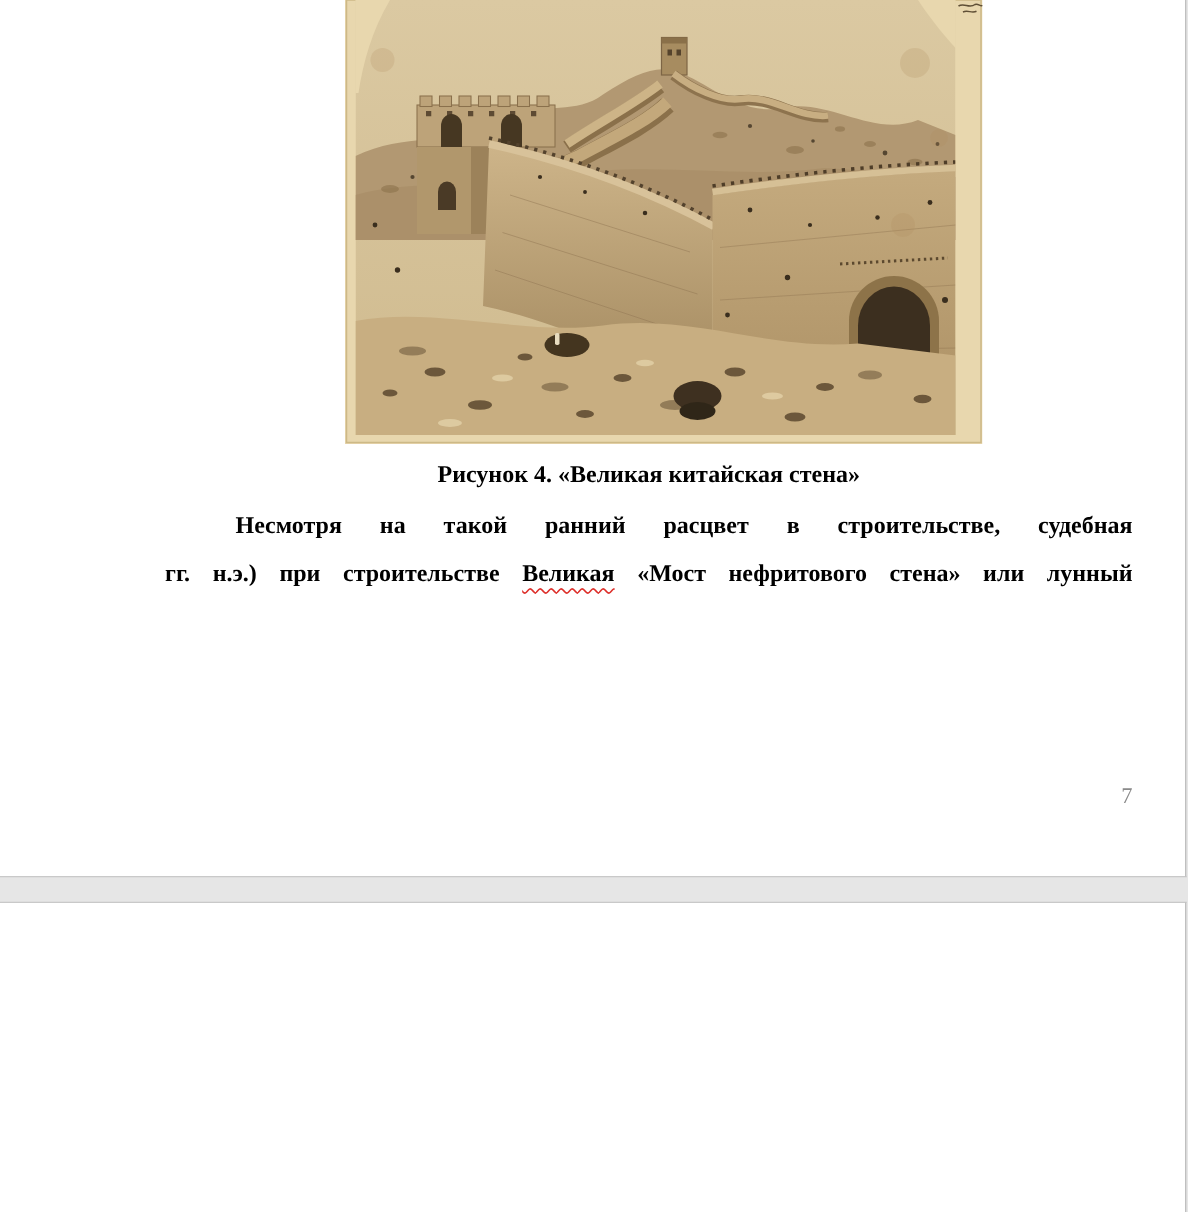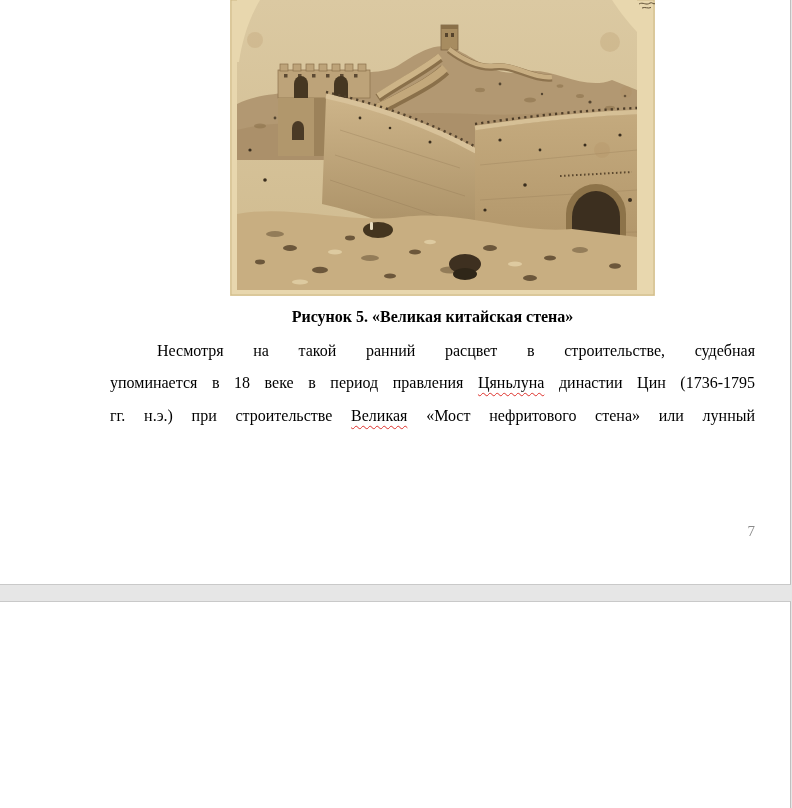--- a/index.html
+++ b/index.html
@@ -37,21 +37,21 @@
   }
   .para{
     position:absolute;left:110px;width:645px;
     font-size:16px;
   }
   .p1{top:335px;}
   .line{
     height:32.3px;line-height:32.3px;
     overflow:hidden;
   }
-  .just{text-align:justify;text-align-last:justify;}
+  .just{text-align:justify;text-align-last:justify;font-weight:bold;}
   .ind{text-indent:47px;}
   .misspell{
     text-decoration-line:underline;
     text-decoration-style:wavy;
     text-decoration-color:#dd2f2a;
     text-decoration-thickness:1px;
     text-underline-offset:4px;
     text-decoration-skip-ink:none;
   }
   .pagenum{
@@ -245,26 +245,25 @@
 
           <path d="M7,0 L30,0 C18,20 12,42 9,62 L7,62 Z" fill="#e8d7ae"></path>
           <path d="M382,0 L407,0 L407,32 C396,20 388,9 382,0 Z" fill="#e8d7ae"></path>
 
           <g stroke="#5f4f36" stroke-width="1" fill="none">
             <path d="M409,4 C413,1.5 416,6 420,3 C422,1.8 424,5 425,3.5"></path>
             <path d="M412,8 C415,6.5 418,9 421,7.5"></path>
           </g>
         </svg>
       </div>
-      <figcaption class="caption">Рисунок 5. «Великая китайская стена»</figcaption>
+      <figcaption class="caption">Рисунок 4. «Великая китайская стена»</figcaption>
     </figure>
 
     <div class="para p1">
         <div class="line just ind"><span>Несмотря на такой ранний расцвет в строительстве, судебная</span></div>
-        <div class="line just"><span>упоминается в 18 веке в период правления </span><span class="misspell">Цяньлуна</span><span> династии Цин (1736-1795</span></div>
         <div class="line just"><span>гг. н.э.) при строительстве </span><span class="misspell">Великая</span><span> «Мост нефритового стена» или лунный</span></div>
       </div>
 
     <div class="pagenum">7</div>
   </section>
 
   <div class="pagegap"></div>
 
   <section class="page page2">
     

